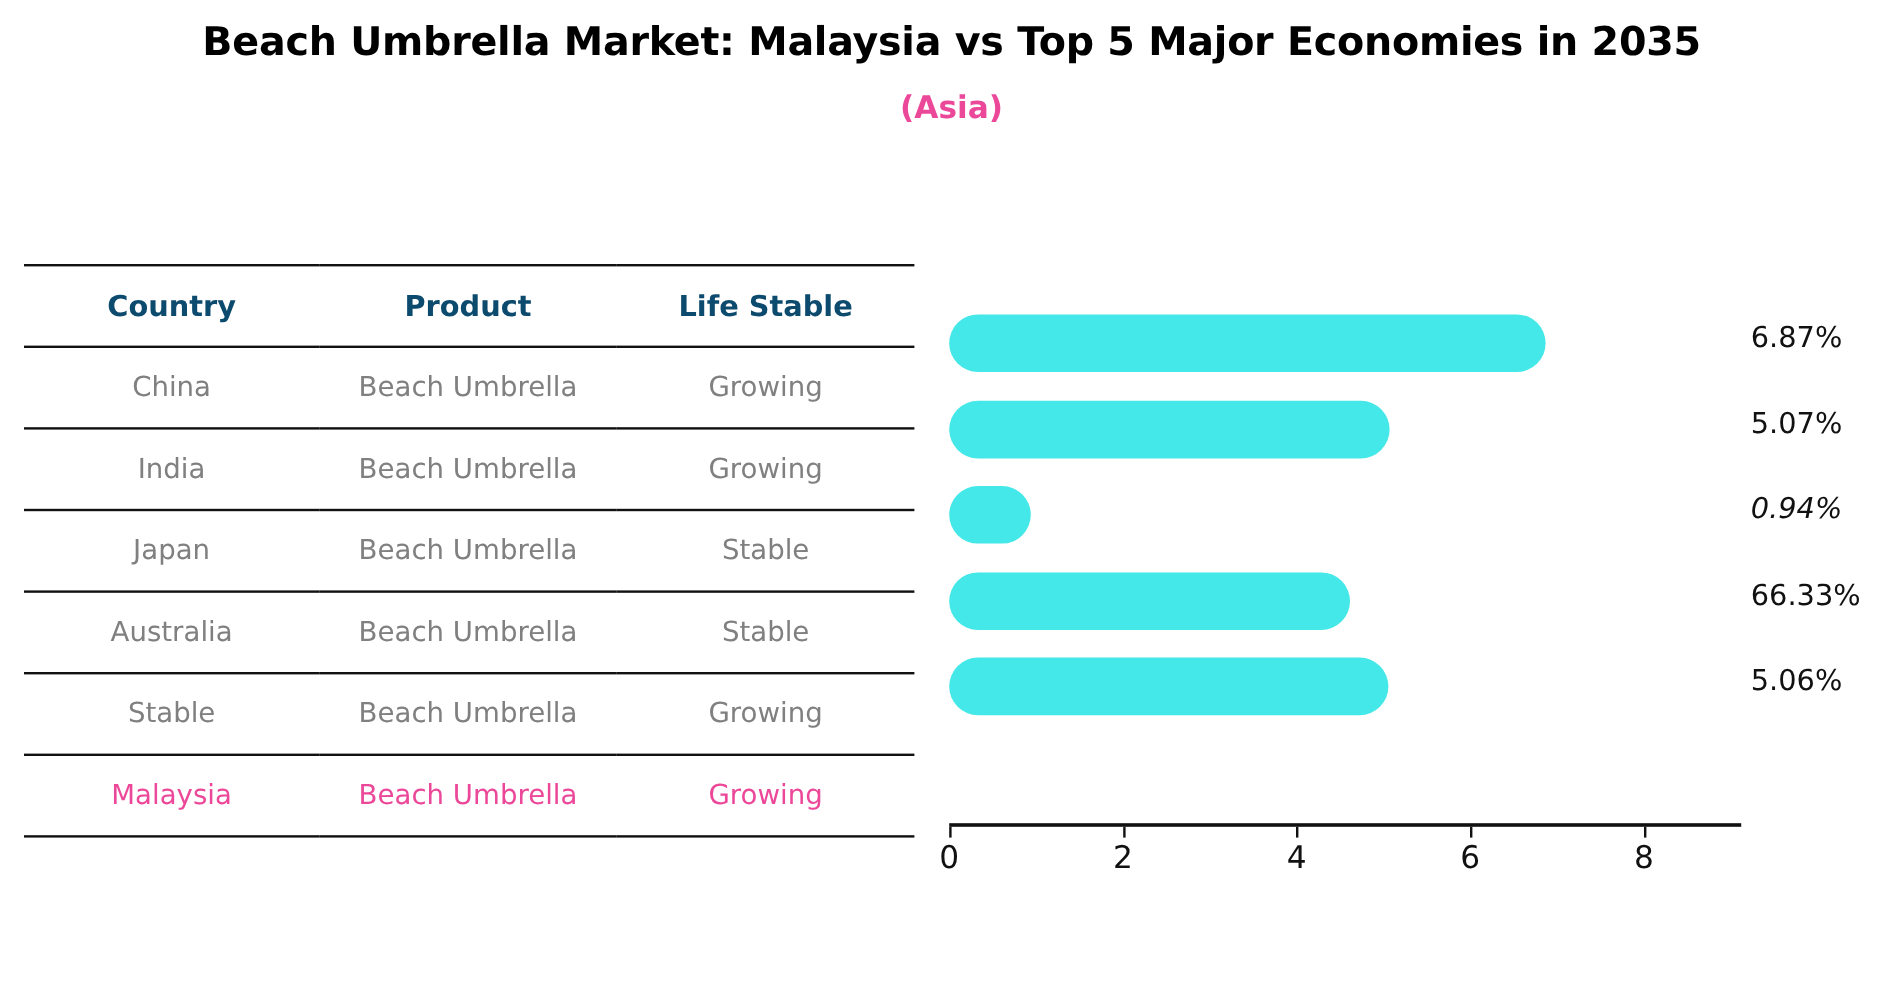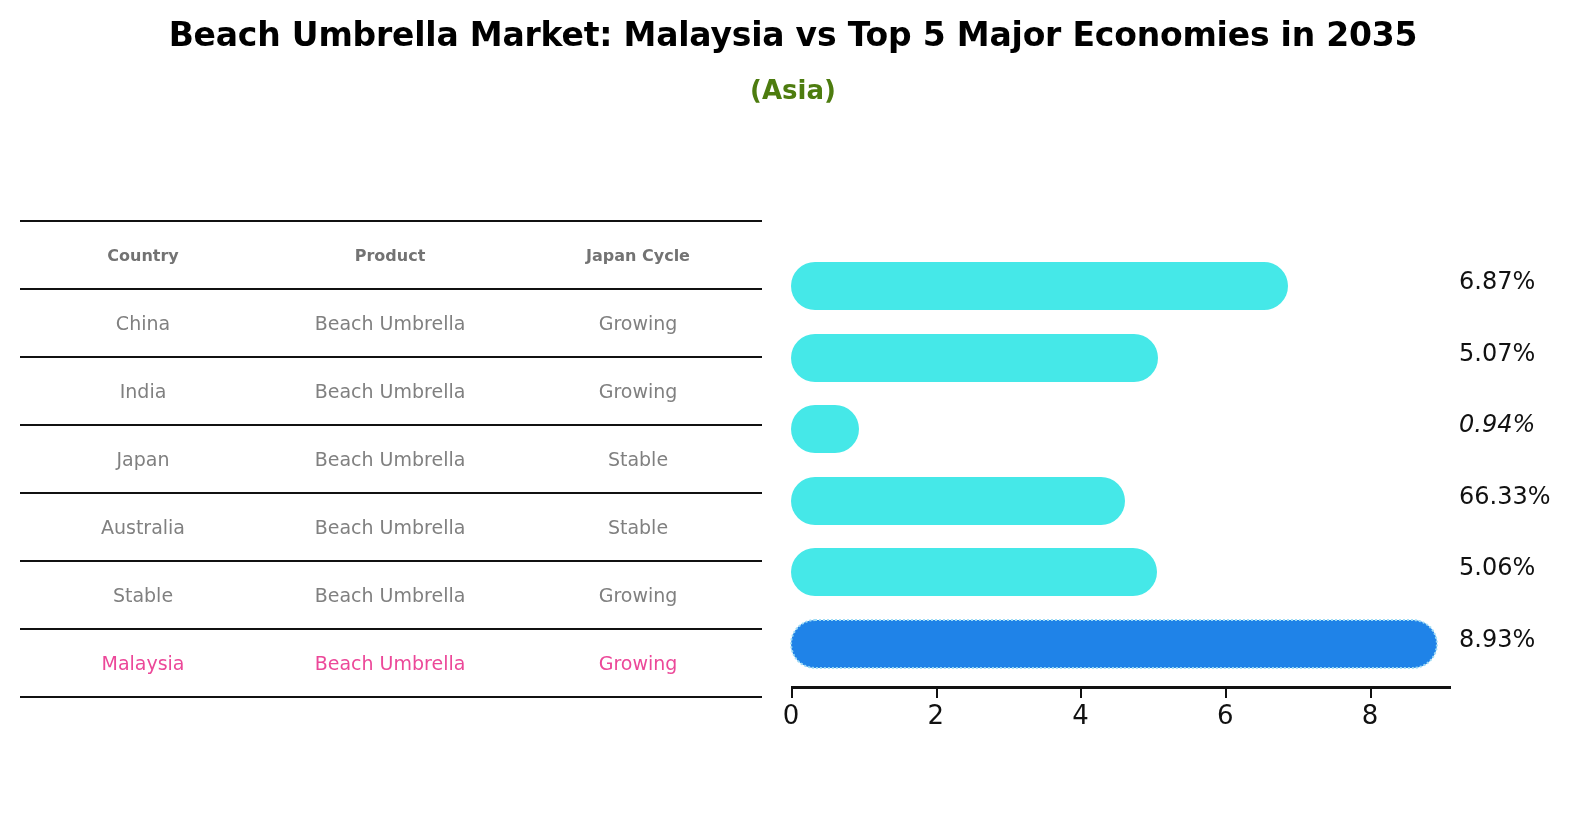--- a/index.html
+++ b/index.html
@@ -27,21 +27,21 @@
   .title-line-1 {
     font-size: 33px;
     font-weight: bold;
     color: #000000;
     line-height: 46px;
     letter-spacing: -0.2px;
   }
   .title-line-2 {
     font-size: 26px;
     font-weight: bold;
-    color: #4d7c0f;
+    color: #ec4899;
     line-height: 40px;
     margin-top: 12px;
   }
 
   
   .table-wrap {
     position: absolute;
     left: 20px;
     top: 220px;
     width: 742px;
@@ -57,26 +57,26 @@
 
   table.tbl th, table.tbl td {
     height: 66px;
     text-align: center;
     vertical-align: middle;
     padding: 0;
     border-top: 2px solid #111111;
     border-bottom: 2px solid #111111;
   }
   table.tbl th {
-    font-size: 16px;
+    font-size: 24px;
     font-weight: bold;
-    color: #737373;
+    color: #0c4a6e;
   }
   table.tbl td {
-    font-size: 19px;
+    font-size: 23px;
     font-weight: normal;
     color: #808080;
   }
   table.tbl tr.highlight td {
     color: #ec4899;
   }
 
   
   .chart {
     position: absolute;
@@ -160,21 +160,21 @@
     <table class="tbl">
       <colgroup>
         <col class="c-country">
           <col class="c-product">
           <col class="c-cycle">
       </colgroup>
       <thead>
         <tr>
           <th>Country</th>
           <th>Product</th>
-          <th>Japan Cycle</th>
+          <th>Life Stable</th>
         </tr>
       </thead>
       <tbody id="tbody">
           <tr>
             <td>China</td>
             <td>Beach Umbrella</td>
             <td>Growing</td>
           </tr>
           <tr>
             <td>India</td>
@@ -219,24 +219,20 @@
           <div class="bar" style="width: 68.0263px;"></div>
           <div class="bar-label">0.94%</div>
         </div>
         <div class="bar-row" style="top: 214.5px; width: 660px;">
           <div class="bar" style="width: 333.618px;"></div>
           <div class="bar-label">66.33%</div>
         </div>
         <div class="bar-row" style="top: 286px; width: 660px;">
           <div class="bar" style="width: 366.184px;"></div>
           <div class="bar-label">5.06%</div>
-        </div>
-        <div class="bar-row" style="top: 357.5px; width: 660px;">
-          <div class="bar highlight" style="width: 646.25px;"></div>
-          <div class="bar-label">8.93%</div>
         </div>
       </div>
     <div class="axis-line"></div>
     <div id="ticks">
         <div class="tick" style="left: 791px;"></div>
         <div class="tick-label" style="left: 791px;">0</div>
         <div class="tick" style="left: 935.737px;"></div>
         <div class="tick-label" style="left: 935.737px;">2</div>
         <div class="tick" style="left: 1080.47px;"></div>
         <div class="tick-label" style="left: 1080.47px;">4</div>

